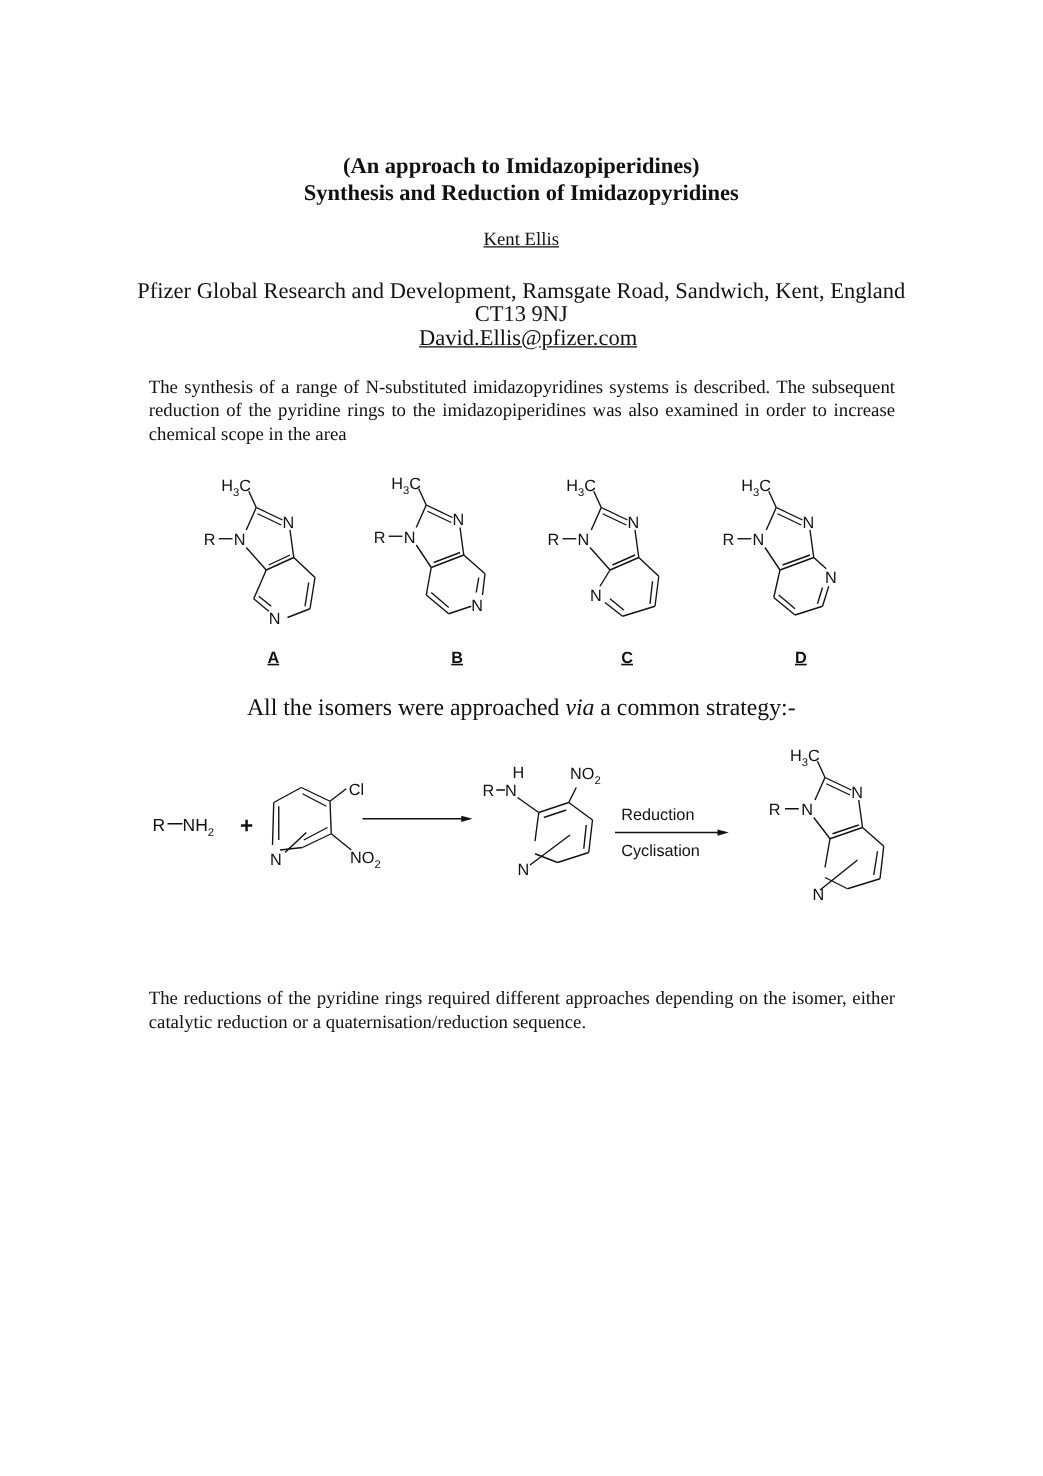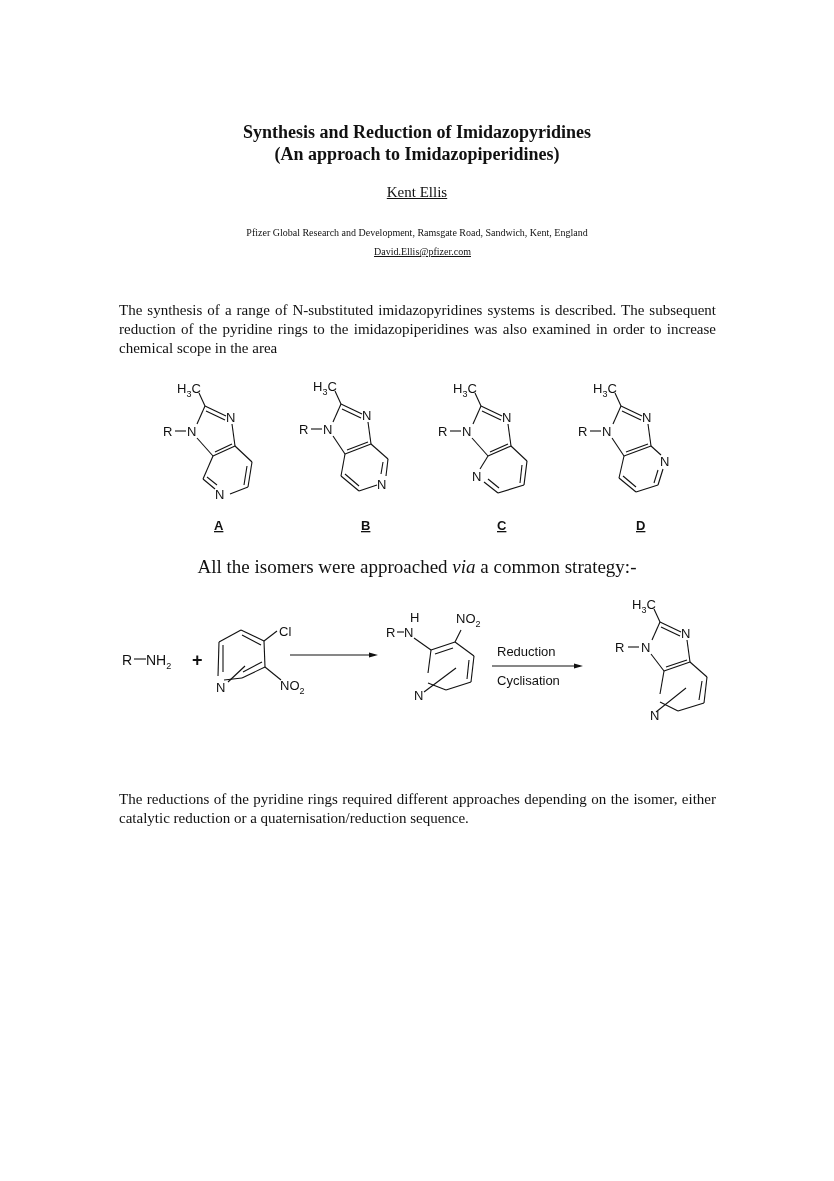--- a/index.html
+++ b/index.html
@@ -2,39 +2,40 @@
 <html><head>
 <meta charset="utf-8">
 <style>
   html, body { margin:0; padding:0; background:#ffffff; }
   body { width:834px; height:1181px; position:relative; overflow:hidden; color:#111; }
   .serif { font-family: "Liberation Serif", "DejaVu Serif", serif; }
   .abs { position:absolute; }
   .center { left:0; width:834px; text-align:center; }
   .title { font-weight:bold; font-size:18px; line-height:22px; }
   .author { font-size:15px; text-decoration:underline; }
-  .affil { font-size:10px; line-height:19px; }
+  .affil { font-size:18px; line-height:19px; }
   .email { text-decoration:underline;margin-left:11px; }
   .para { left:119px; width:597px; font-size:15px; line-height:19px; text-align:justify; }
   .para-last { text-align-last:left;margin-top:45px; }
   svg text { font-family: "Liberation Sans", "DejaVu Sans", sans-serif; fill:#111; }
   svg line, svg polyline, svg path { stroke:#111; stroke-width:1.1; fill:none; }
 </style>
 </head>
 <body>
 
 <div class="abs center serif title" style="top:121px;">
+  <div>(An approach to Imidazopiperidines)</div>
   <div>Synthesis and Reduction of Imidazopyridines</div>
-  <div>(An approach to Imidazopiperidines)</div>
 </div>
 
 <div class="abs center serif author" style="top:184px;">Kent Ellis</div>
 
 <div class="abs center serif affil" style="top:223px;">
   <div>Pfizer Global Research and Development, Ramsgate Road, Sandwich, Kent, England</div>
+  <div>CT13 9NJ</div>
   <div><span class="email">David.Ellis@pfizer.com</span></div>
 </div>
 
 <div class="abs serif para" style="top:301px;">The synthesis of a range of N-substituted imidazopyridines systems is described. The subsequent reduction of the pyridine rings to the imidazopiperidines was also examined in order to increase chemical scope in the area</div>
 
 <svg class="abs" style="left:0; top:370px;" width="834" height="170" viewBox="0 370 834 170">
   <defs>
     
   </defs>
 

